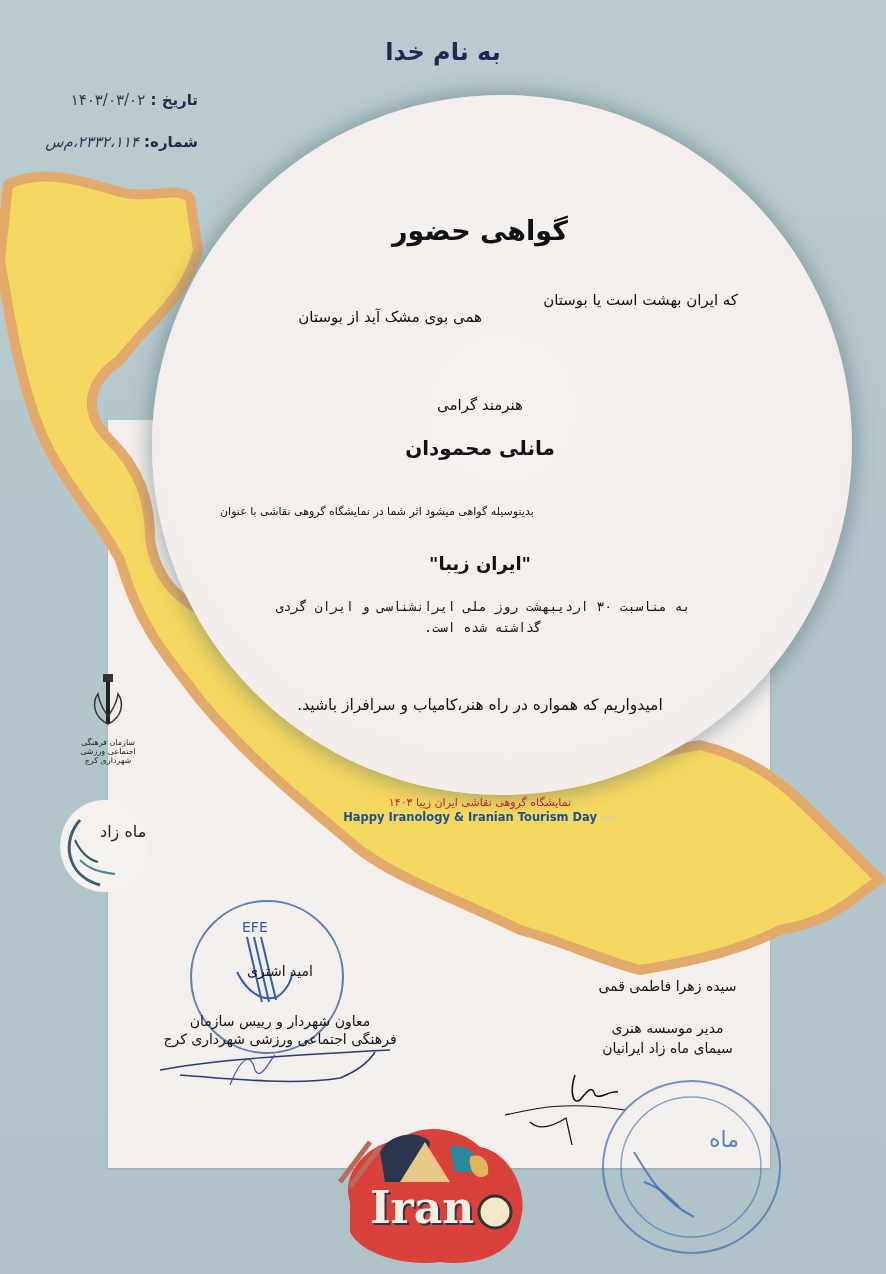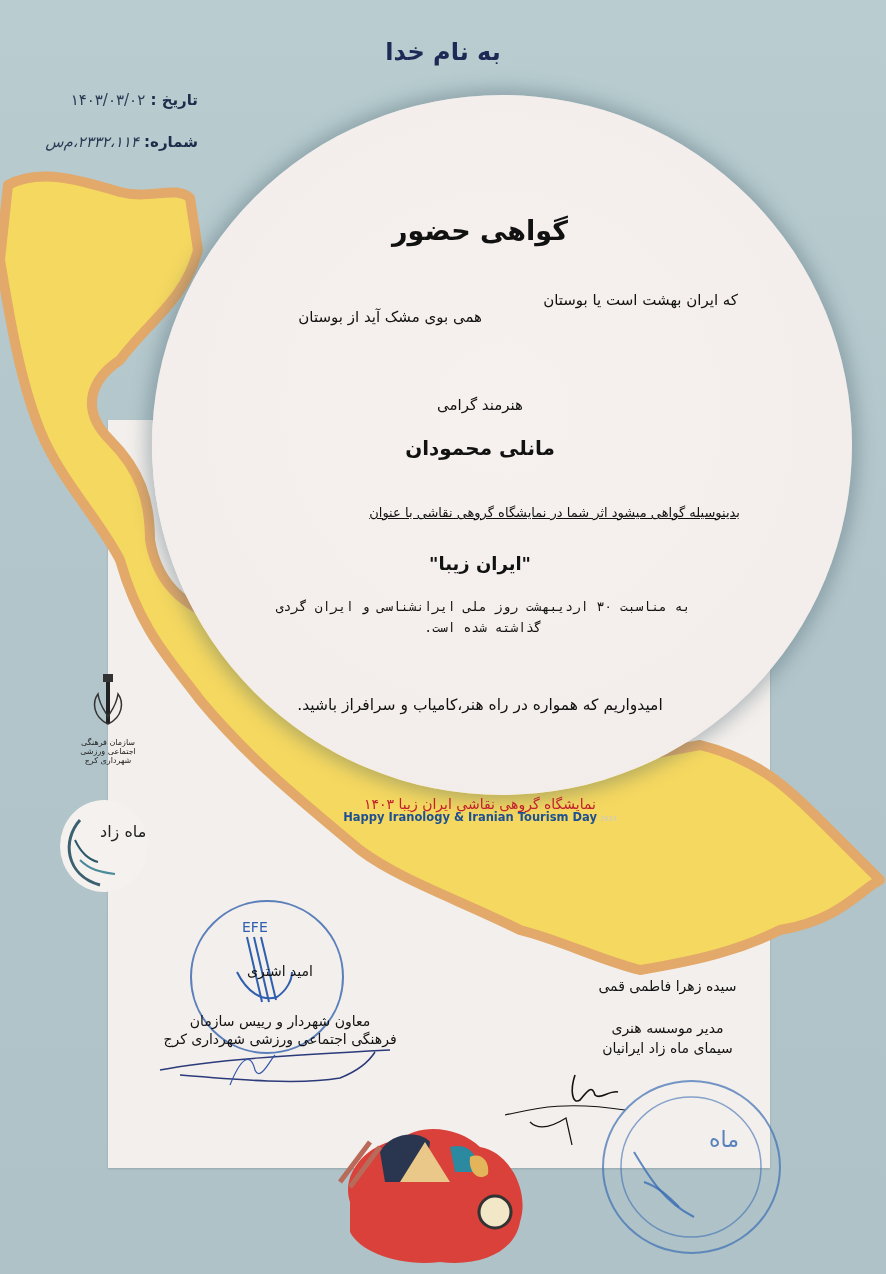--- a/index.html
+++ b/index.html
@@ -27,25 +27,25 @@
       font-size: 24px; font-weight: bold; color: #1e2a55; letter-spacing: 1px;
     }
     .meta-line { left: 20px; width: 178px; text-align: right; font-size: 15px; font-weight: bold; color: #1c2d4c; margin-top: 16px; }
     .meta-val { font-weight: normal; color: #2a3a55; }
     .c-text { left: 200px; width: 560px; text-align: center; color: #111; }
     .title { top: 215px; font-size: 27px; font-weight: bold; }
     .poem1 { left: 480px; top: 291px; width: 258px; text-align: right; font-size: 15px; }
     .poem2 { left: 230px; top: 308px; width: 252px; text-align: right; font-size: 15px; }
     .salute { top: 396px; font-size: 15px; }
     .name { top: 436px; font-size: 20px; font-weight: bold; }
-    .p1 { left: 220px; width: 520px; top: 505px; text-align: right; font-size: 13px; text-decoration: underline; }
+    .p1 { left: 220px; width: 520px; top: 505px; text-align: left; font-size: 11px; }
     .work-title { top: 553px; font-size: 18px; font-weight: bold; }
     .p2 { left: 230px; width: 506px; top: 597px; text-align: center; font-size: 13px; line-height: 21px; font-family: Liberation Mono, monospace; }
     .p3 { top: 696px; font-size: 15.5px; }
-    .footer-fa { left: 330px; width: 300px; top: 796px; text-align: center; font-size: 14px; color: #c2202e; }
+    .footer-fa { left: 330px; width: 300px; top: 796px; text-align: center; font-size: 11px; color: #c2202e; }
     .footer-en { left: 330px; width: 300px; top: 810px; text-align: center; font-size: 11.5px; font-weight: bold; color: #1d4f91; }
     .footer-en .yr { color: #c9c9c9; font-size: 7px; font-weight: normal; margin-left: 3px; font-family: Liberation Mono, monospace; }
     .sig-right { left: 560px; width: 215px; text-align: center; font-size: 14px; }
     .sig-left { left: 150px; width: 260px; text-align: center; font-size: 14px; }
     .stamp {
       border: 2px solid rgba(40,90,170,0.75); border-radius: 50%;
       color: rgba(40,90,170,0.8);
     }
     .logo-side { color: #222; font-size: 9px; text-align: center; }
   </style>
@@ -148,13 +148,14 @@
 <div class="abs" style="left:330px; top:1112px; width:200px; height:158px;">
   <svg width="200" height="158" viewBox="0 0 200 158">
     <path d="M20 90 C10 60 40 30 70 28 C90 10 130 15 150 35 C180 40 200 80 190 110 C185 140 150 155 110 150 C70 155 30 140 20 120 Z" fill="#d9413a"></path>
     <path d="M50 40 C60 20 90 18 100 30 L95 70 L55 70 Z" fill="#2a3550"></path>
     <path d="M95 30 L120 70 L70 70 Z" fill="#e9c88a"></path>
     <path d="M120 35 C140 30 150 45 145 60 L125 60 Z" fill="#2c8aa0"></path>
     <circle cx="165" cy="100" r="16" fill="#f2e7c6" stroke="#333" stroke-width="3"></circle>
     <path d="M140 45 C150 40 160 48 158 62 C150 70 138 62 140 45 Z" fill="#e3b45a"></path>
     <path d="M10 70 L40 30 M20 75 L50 35" stroke="#b86b5a" stroke-width="5"></path>
   </svg>
+  <div class="abs" style="left:40px; top:70px; font-size:44px; font-weight:bold; color:#f3efe2; text-shadow:2px 2px 0 #2a3550; font-family:'DejaVu Serif', serif;">Iran</div>
 </div>
 
 </body></html>

